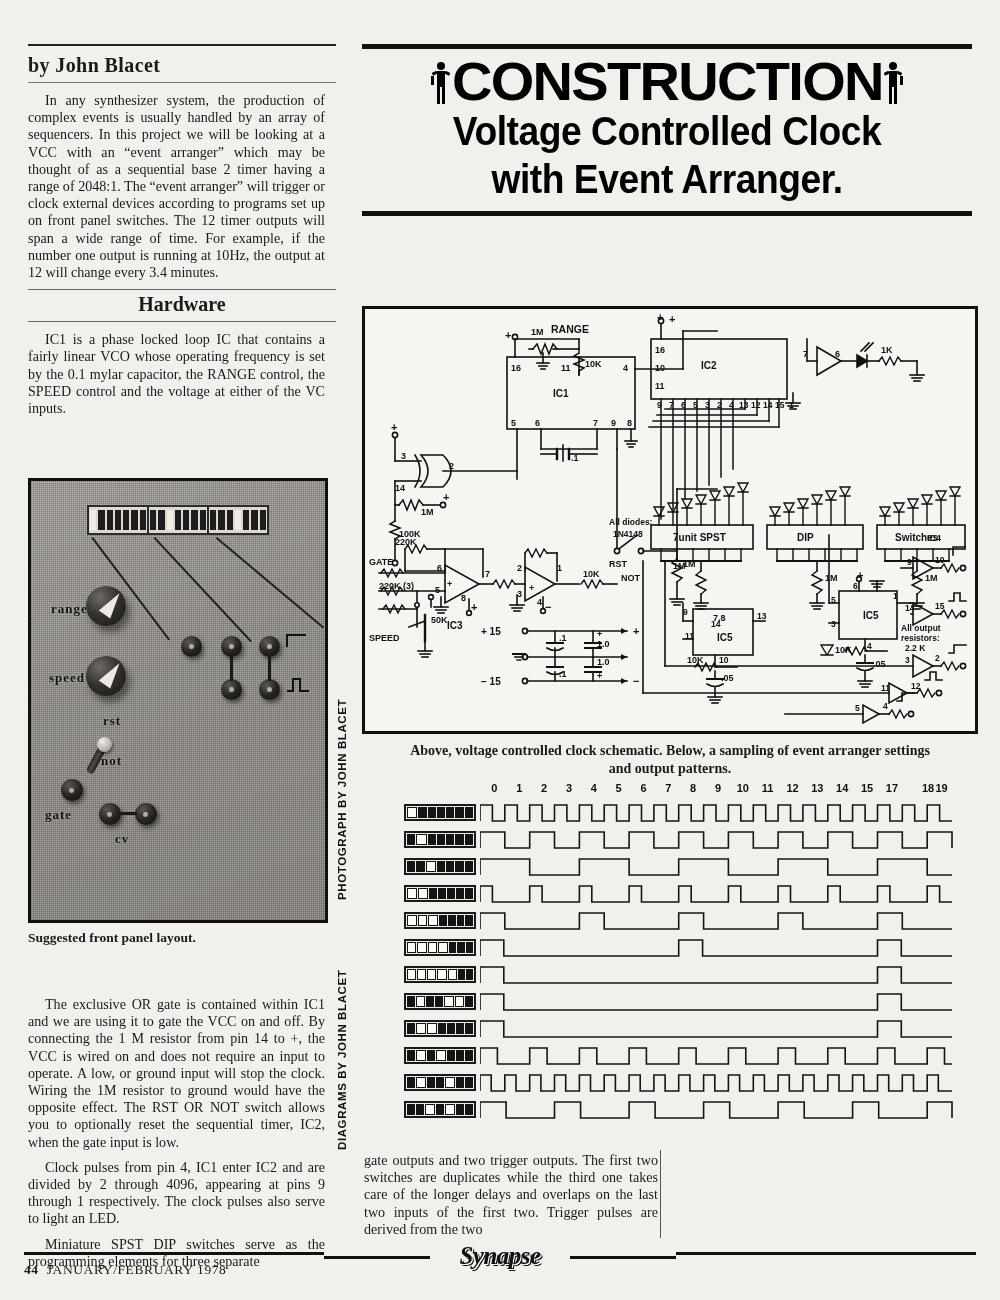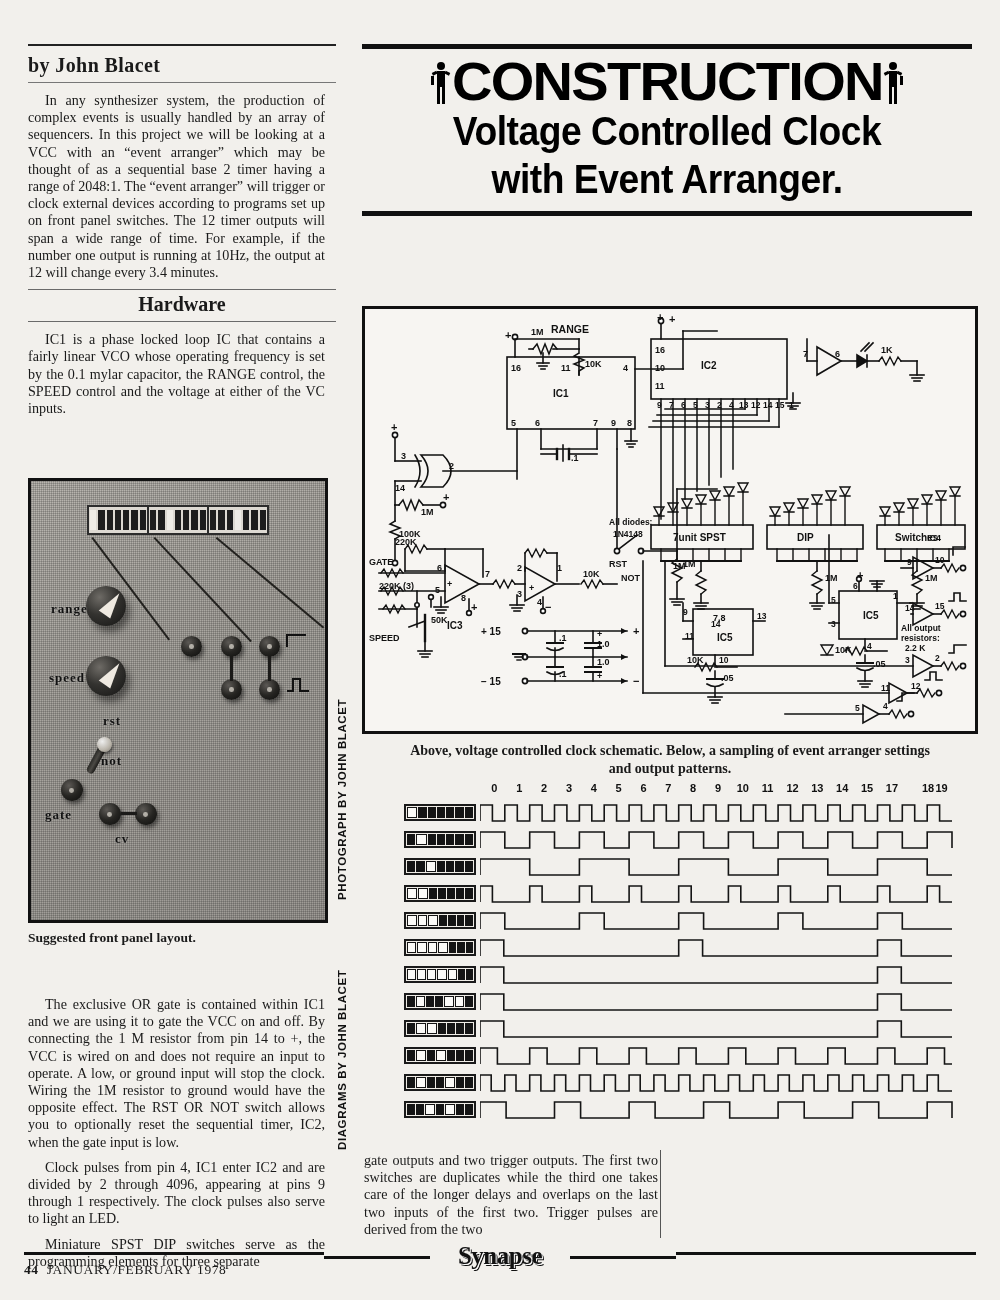--- a/index.html
+++ b/index.html
@@ -176,21 +176,21 @@
   .colrule{position:absolute;left:660px;top:1150px;width:1px;height:88px;background:#555;}
 
   
   #footer-rule-left{position:absolute;left:24px;top:1252px;width:300px;height:3px;background:#111;}
   #footer-rule-right{position:absolute;left:676px;top:1252px;width:300px;height:3px;background:#111;}
   #synapse-logo{
     position:absolute;left:430px;top:1242px;width:140px;text-align:center;
   }
   .syn-text{
     font-family:"Liberation Serif",serif;
-    font-weight:bold;font-size:25px;
+    font-weight:bold;font-style:italic;font-size:25px;
     color:#111;letter-spacing:-.5px;
     text-shadow:1px 1px 0 #fff,2px 2px 0 #111;
   }
   #footer-rule-mid-l{position:absolute;left:324px;top:1256px;width:106px;height:3px;background:#111;}
   #footer-rule-mid-r{position:absolute;left:570px;top:1256px;width:106px;height:3px;background:#111;}
   #page-foot{
     position:absolute;left:24px;top:1262px;
     font-family:"Liberation Serif",serif;font-size:13.5px;letter-spacing:.6px;
   }
   #page-foot b{font-weight:bold;margin-right:8px;}

